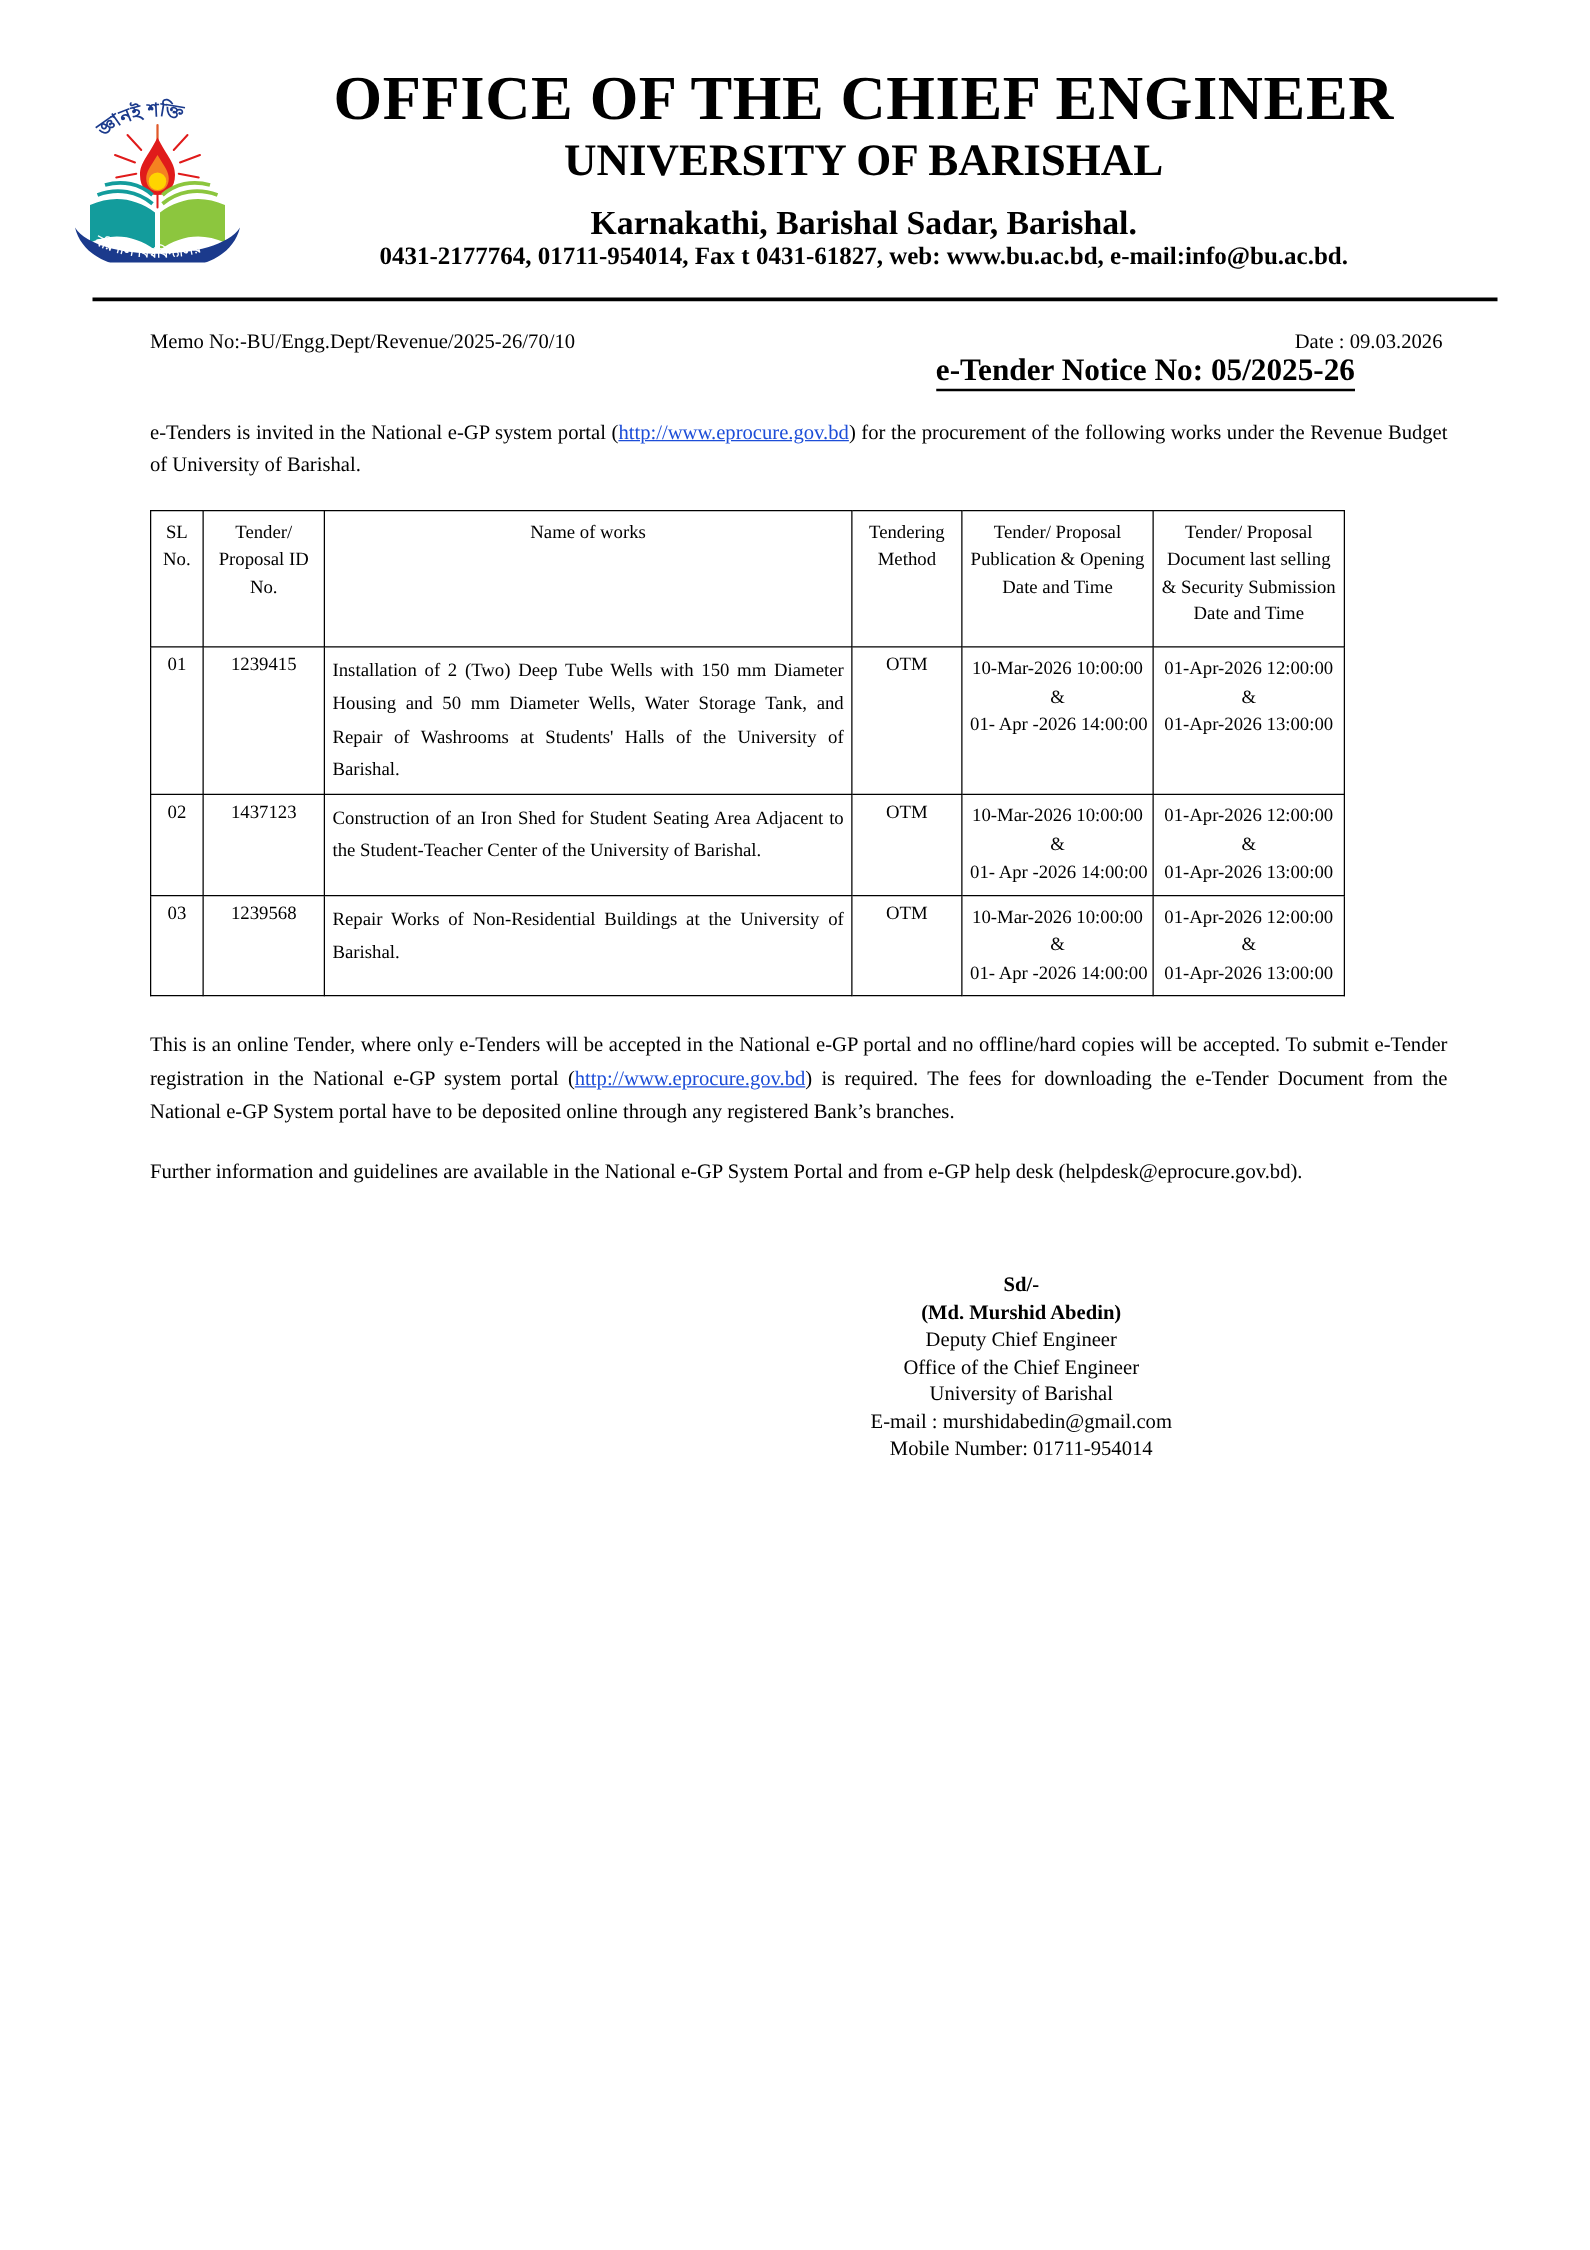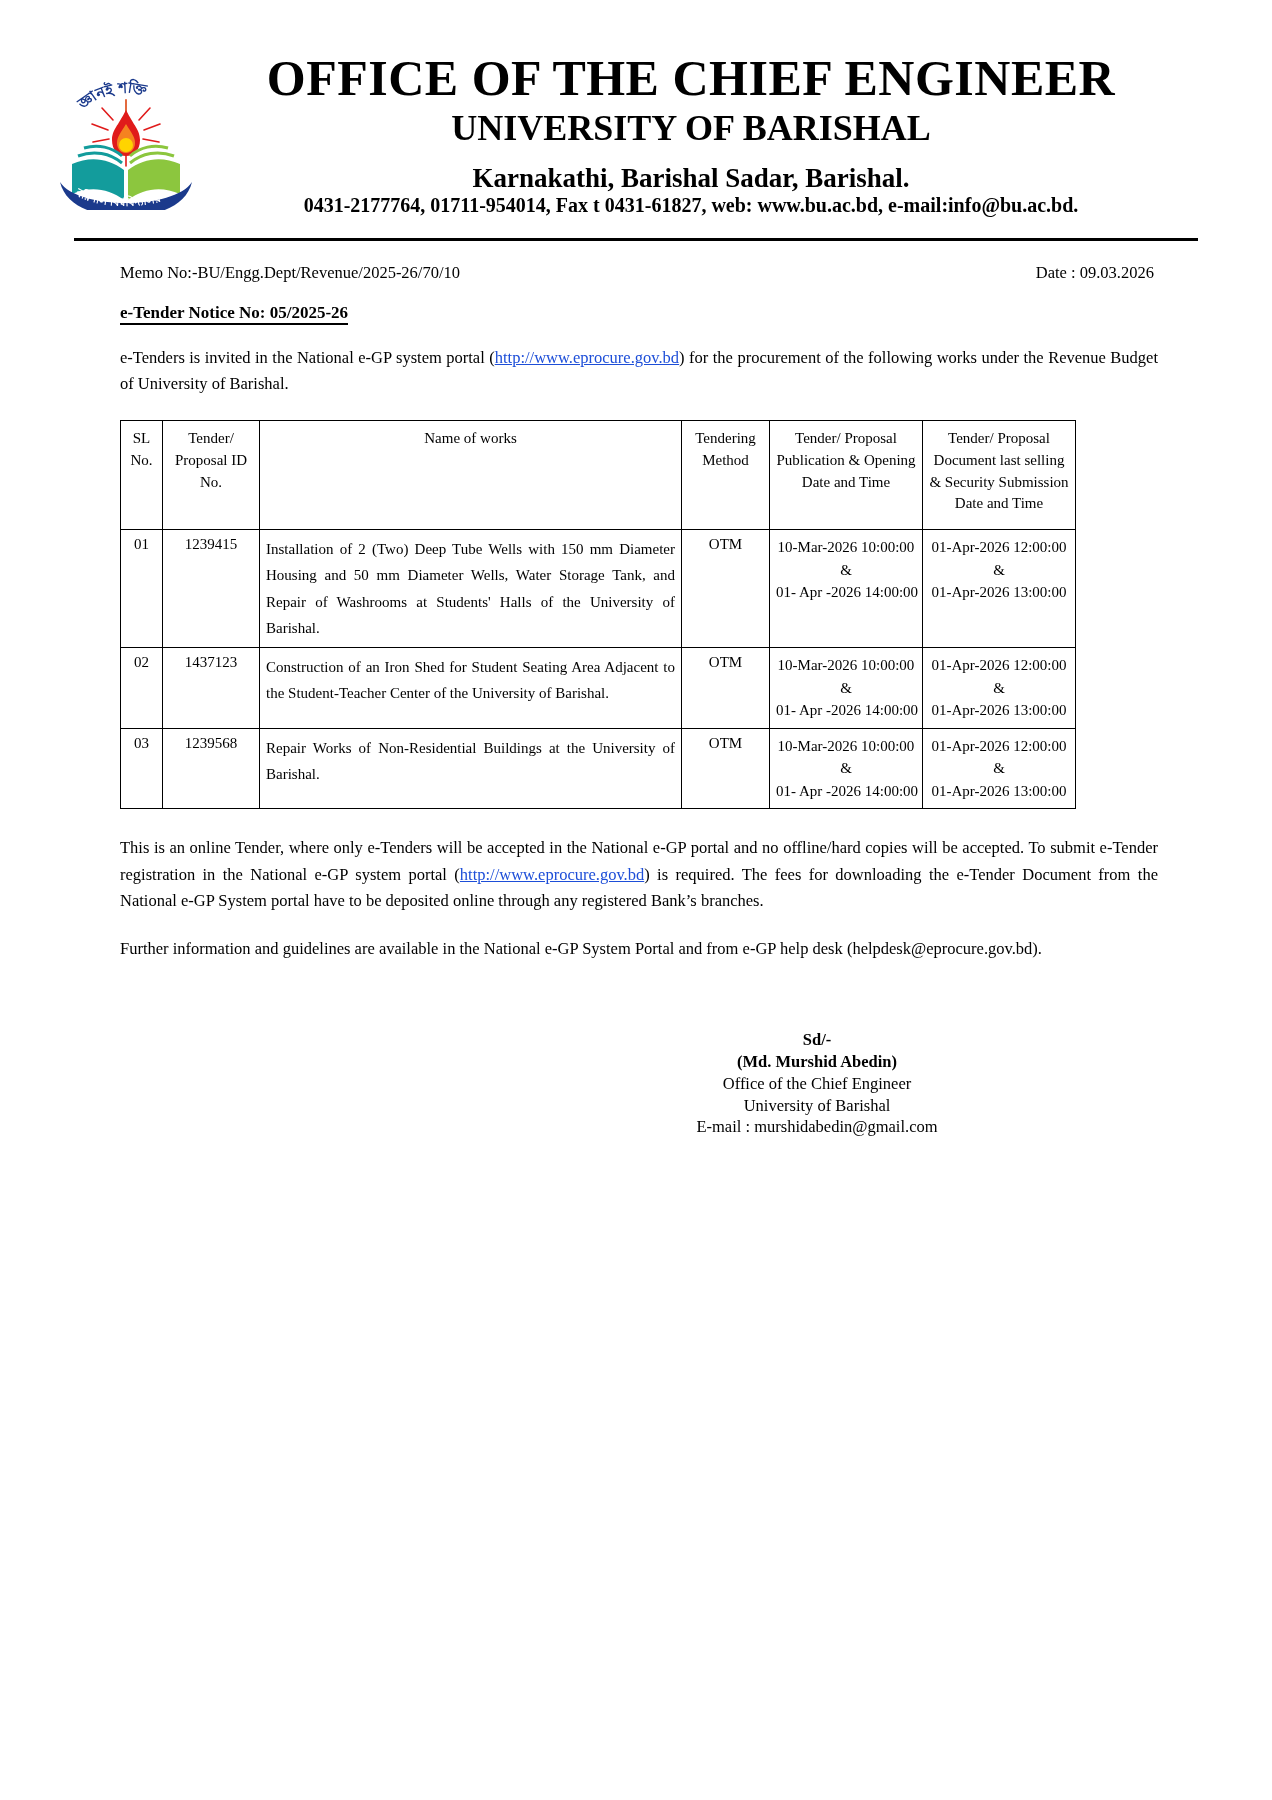--- a/index.html
+++ b/index.html
@@ -83,24 +83,23 @@
     display: flex;
     justify-content: space-between;
     align-items: flex-start;
     font-size: 16.5px;
     padding-right: 12px;
   }
   .memo-no { white-space: nowrap; }
   .memo-date { white-space: nowrap; padding-right: 28px; }
 
   .notice-title {
-    text-align: left;
-    font-weight: bold;
-    font-size: 17px;
-    margin-top: 20px;
+    text-align: right;
+    font-weight: bold;
+    font-size: 25px;
     padding-right: 110px;
   }
   .notice-title span {
     border-bottom: 2px solid #000;
     padding-bottom: 1px;
   }
 
   .intro {
     margin-top: 22px;
     font-size: 16.5px;
@@ -325,19 +324,21 @@
 
     <div class="para">
       <span>This is an online Tender, where only e-Tenders will be accepted in the National e-GP portal and no offline/hard copies will be accepted. To submit e-Tender registration in the National e-GP system portal (</span><a class="plain" href="#">http://www.eprocure.gov.bd</a><span>) is required. The fees for downloading the e-Tender Document from the National e-GP System portal have to be deposited online through any registered Bank’s branches.</span>
     </div>
 
     <div class="para second">Further information and guidelines are available in the National e-GP System Portal and from e-GP help desk (helpdesk@eprocure.gov.bd).</div>
 
     <div class="signature">
       <div class="b">Sd/-</div>
       <div class="b">(Md. Murshid Abedin)</div>
+      <div>Deputy Chief Engineer</div>
       <div>Office of the Chief Engineer</div>
       <div>University of Barishal</div>
       <div>E-mail : murshidabedin@gmail.com</div>
+      <div>Mobile Number: 01711-954014</div>
     </div>
 
   </div>
 </div>
 
 </body></html>

